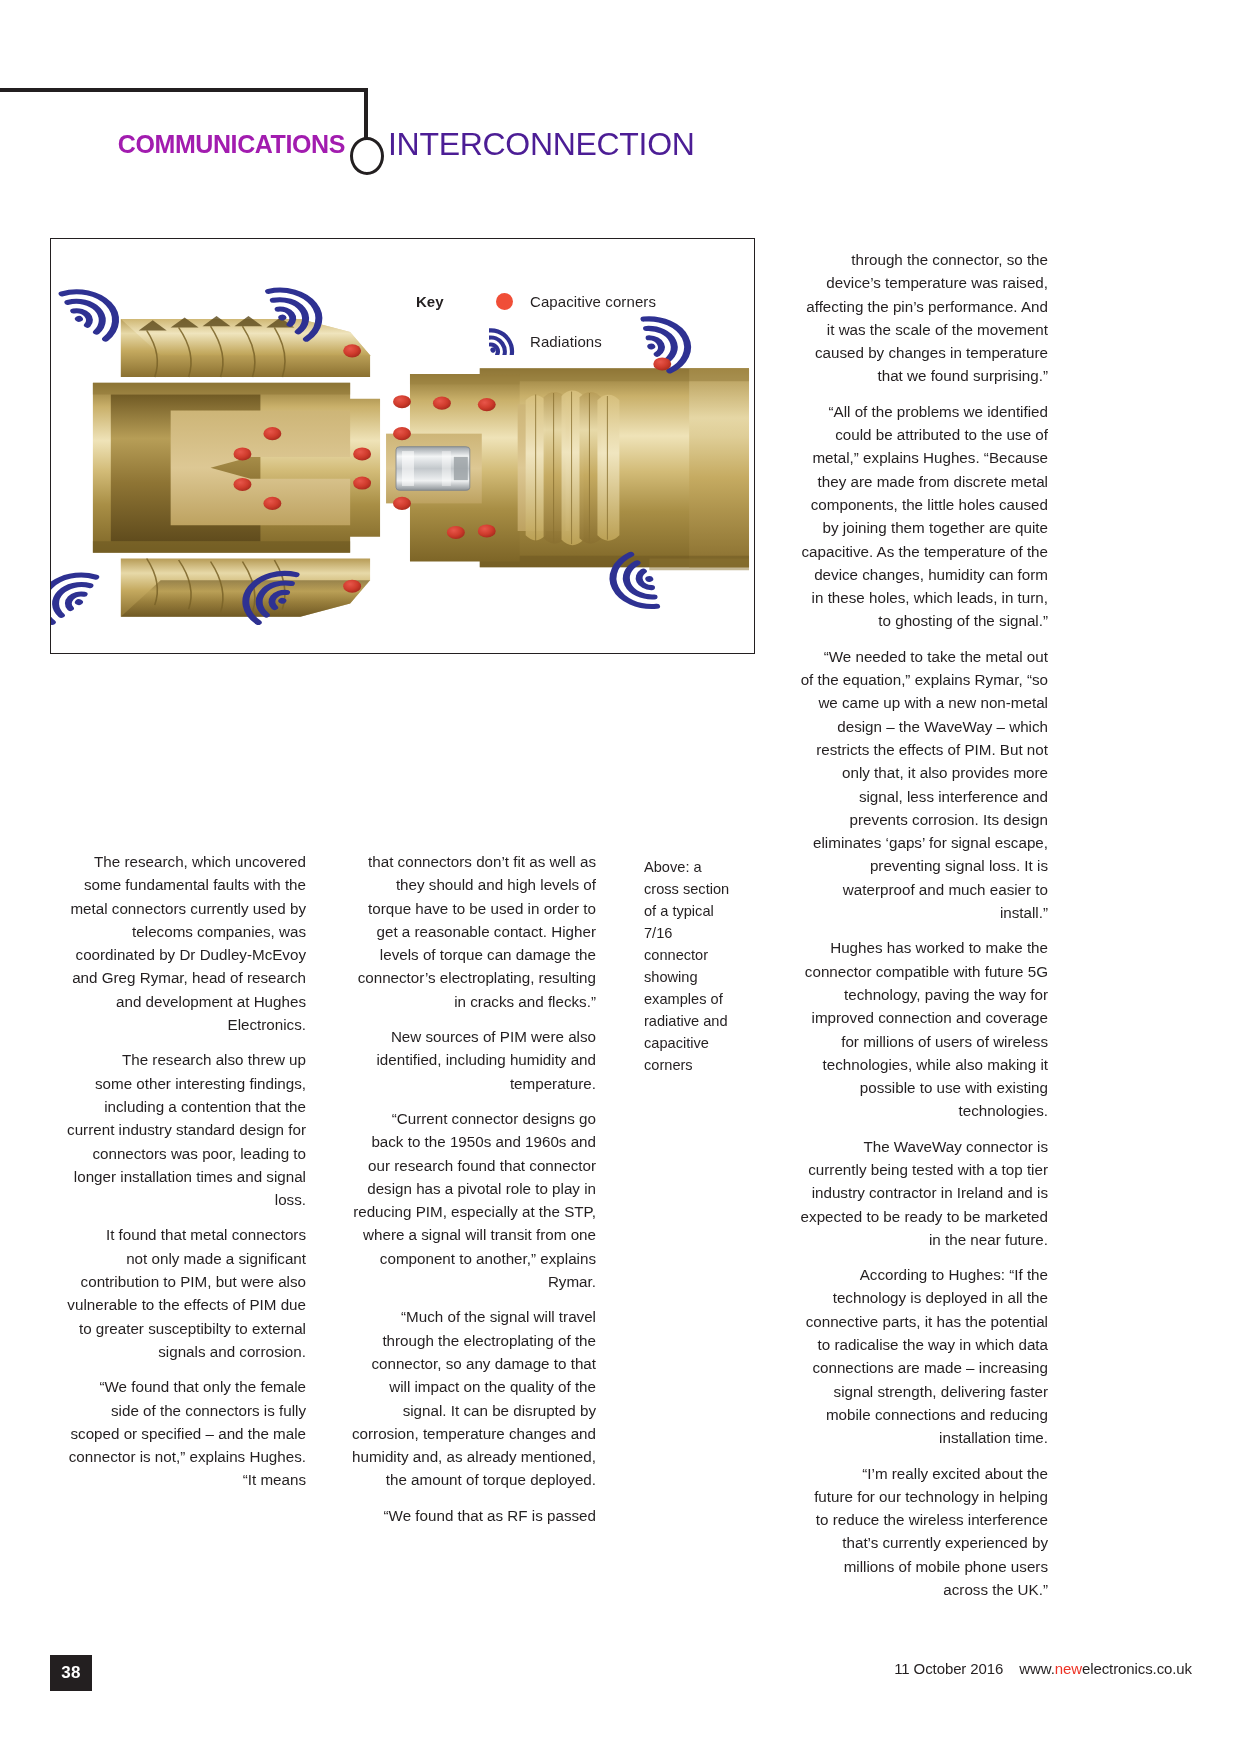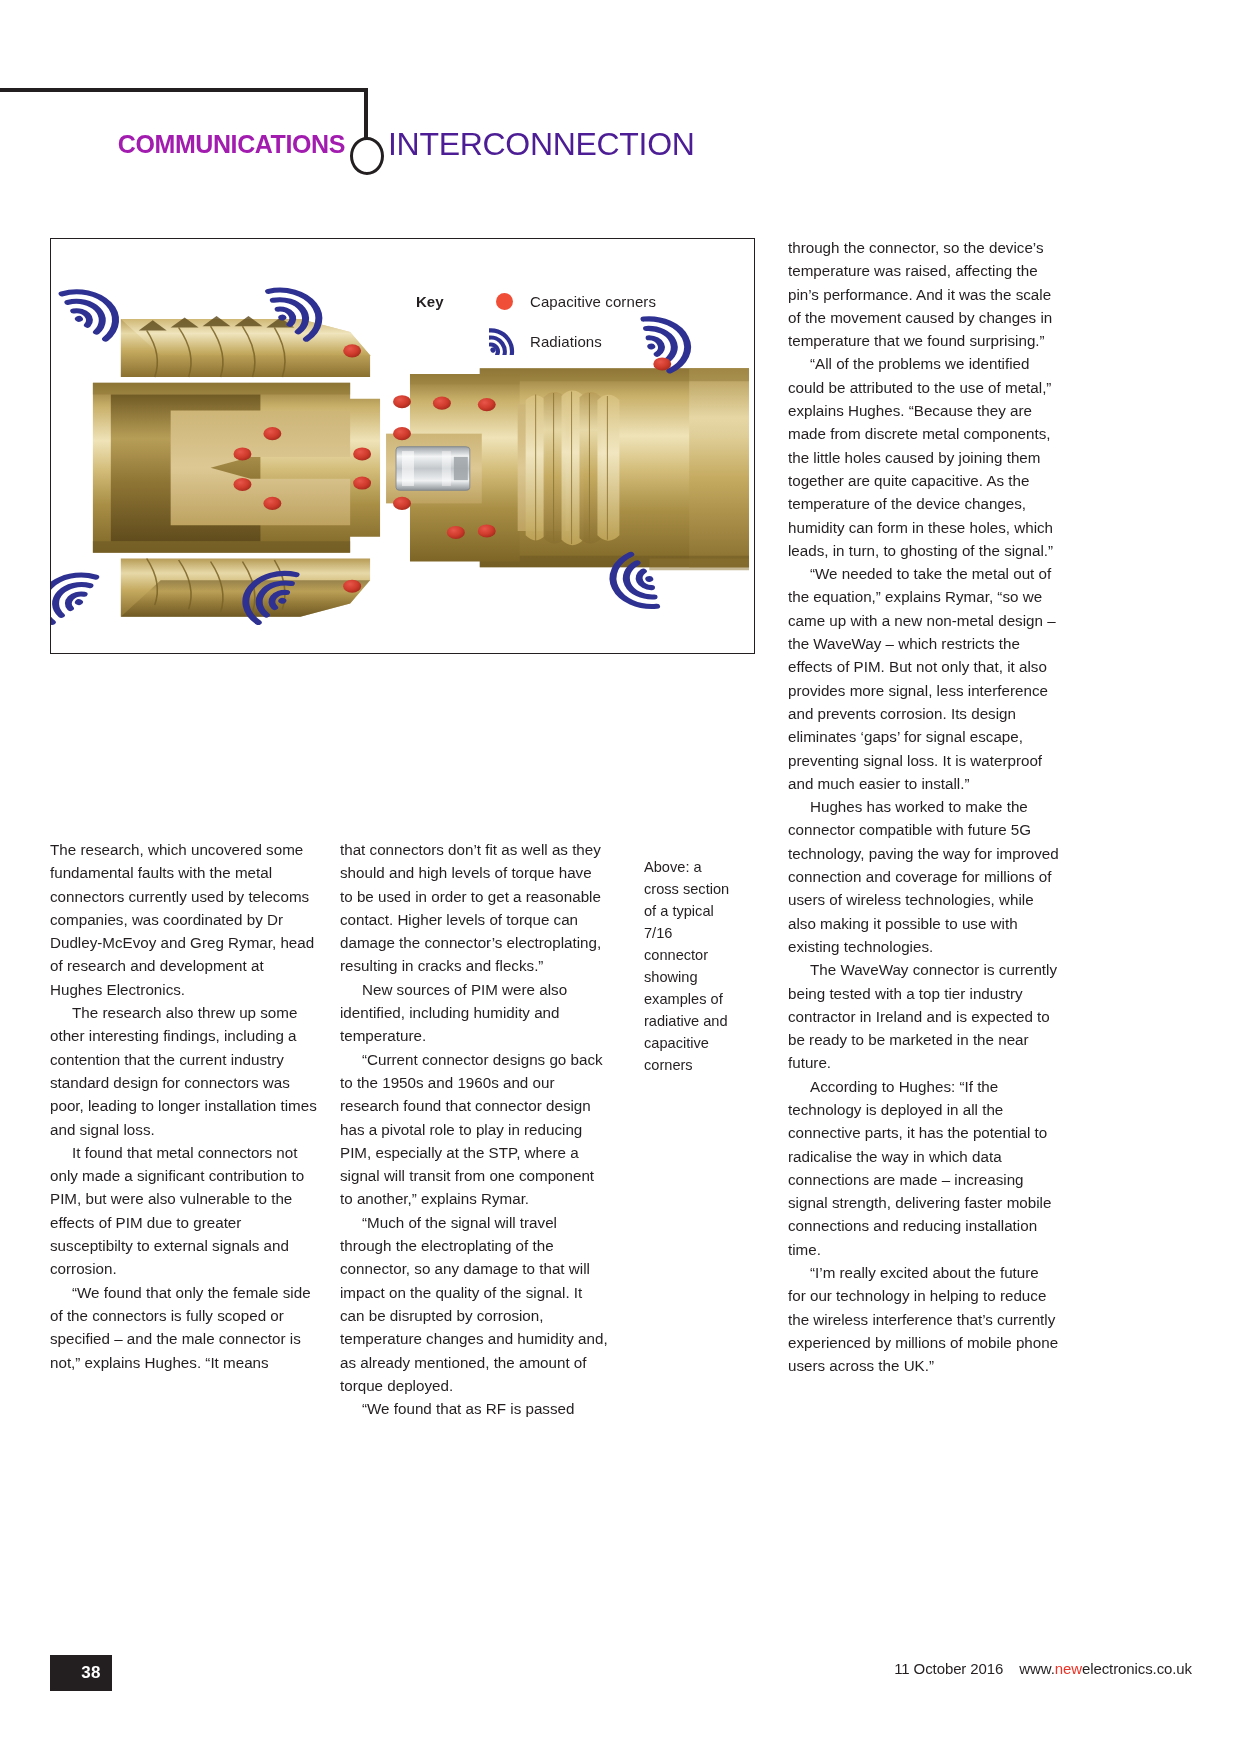--- a/index.html
+++ b/index.html
@@ -117,21 +117,21 @@
   }
 
   
   .col {
     position: absolute;
     font-size: 15.2px;
     line-height: 23.3px;
     color: #231f20;
     text-align: left;
   }
-  .col p { margin: 0; }
+  .col p { margin: 12px; text-align: right; }
   .col p + p { text-indent: 22px; }
 
   #col-left  { left: 50px;  top: 838px; width: 268px; }
   #col-mid   { left: 340px; top: 838px; width: 268px; }
   #col-right { left: 788px; top: 236px; width: 272px; }
 
   .caption {
     position: absolute;
     left: 628px;
     top: 840px;
@@ -150,21 +150,20 @@
     width: 42px;
     height: 36px;
     background: #231f20;
     color: #ffffff;
     font-weight: bold;
     font-size: 17px;
     display: flex;
     align-items: center;
     justify-content: center;
     letter-spacing: 0.3px;
-    padding-left: 20px;
   }
   .footer-right {
     position: absolute;
     right: 48px;
     top: 1660px;
     font-size: 15px;
     color: #231f20;
     white-space: nowrap;
     letter-spacing: -0.1px;
     text-align: right;

